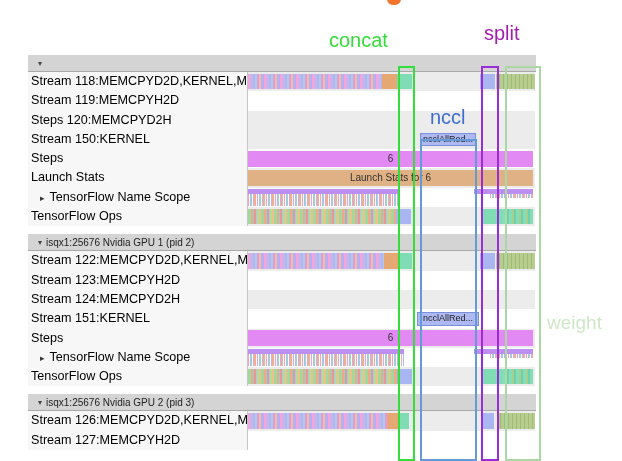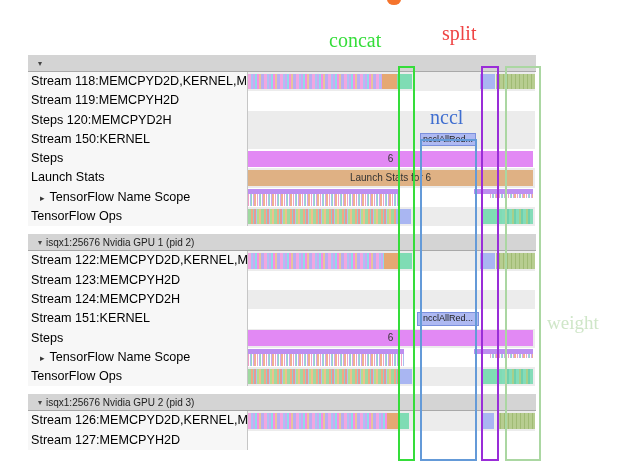--- a/index.html
+++ b/index.html
@@ -52,23 +52,23 @@
             box-sizing:border-box;font-size:9px;color:#222;text-align:center;line-height:11px;
             white-space:nowrap;overflow:hidden;}
 
   
   .abox{position:absolute;box-sizing:border-box;z-index:5;}
   .box-concat{left:398px;top:66px;width:17px;height:395px;border:2px solid #35dd3a;}
   .box-split{left:481px;top:66px;width:18px;height:395px;border:2px solid #9a2dd8;}
   .box-weight{left:505px;top:66px;width:36px;height:395px;border:2px solid #abd7a2;}
   .box-nccl{left:420px;top:139px;width:57px;height:322px;border:2px solid #649ad8;}
 
-  .albl{position:absolute;z-index:6;font-size:20px;font-family:Liberation Serif, serif;}
+  .albl{position:absolute;z-index:6;font-size:20px;}
   .lbl-concat{left:329px;top:29px;color:#35dd3a;}
-  .lbl-split{left:442px;top:22px;color:#ef4444;}
+  .lbl-split{left:484px;top:22px;color:#a21caf;}
   .lbl-nccl{left:430px;top:106px;color:#3f6ed0;}
   .lbl-weight{left:547px;top:312px;color:#cfe6c8;font-size:19px;line-height:22px;}
   .orange-frag{position:absolute;left:387px;top:-6px;width:14px;height:11px;
                background:#f5742c;border-radius:50%;z-index:6;}
 </style>
 </head>
 <body>
 
 <div class="page">
 

